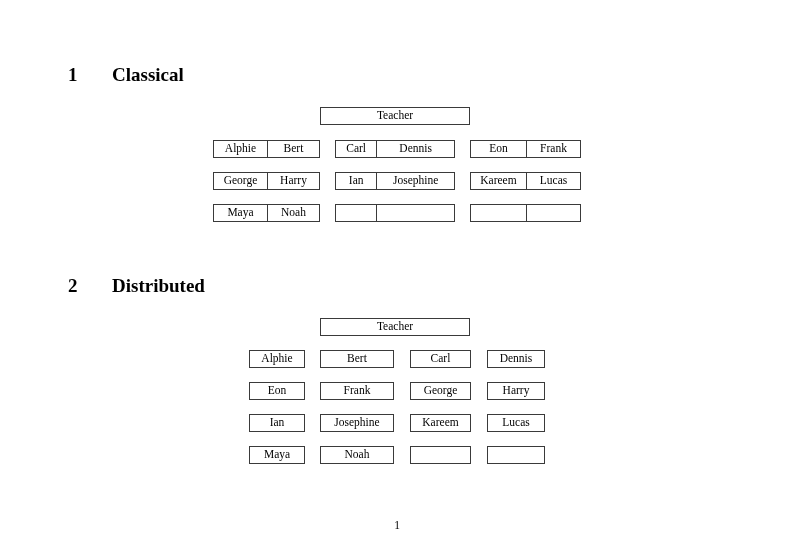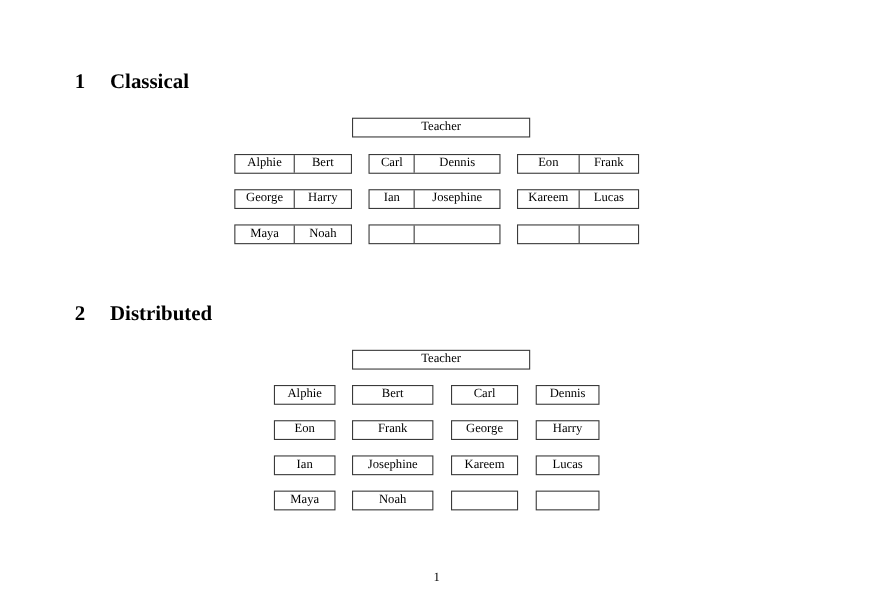--- a/index.html
+++ b/index.html
@@ -31,21 +31,21 @@
     line-height: 1;
     white-space: nowrap;
   }
   .section-heading .num {
     position: absolute;
     left: 0;
     top: 0;
   }
   .section-heading .title {
     position: absolute;
-    left: 32px;
+    left: 44px;
     top: 0;
   }
 
   #heading-classical   { left: 68px; top: 65px; }
   #heading-distributed { left: 68px; top: 276px; }
 
   
   .box {
     position: absolute;
     box-sizing: border-box;
@@ -54,21 +54,21 @@
     font-size: 11.5px;
     line-height: 1;
     display: flex;
     align-items: center;
     justify-content: center;
     white-space: nowrap;
     height: 18px;
   }
 
   .teacher-box {
-    width: 162px;
+    width: 150px;
     height: 18px;
     text-align: right;
   }
 
   
   .pair-box {
     position: absolute;
     box-sizing: border-box;
     border: 1px solid #3a3a3a;
     background: #ffffff;

